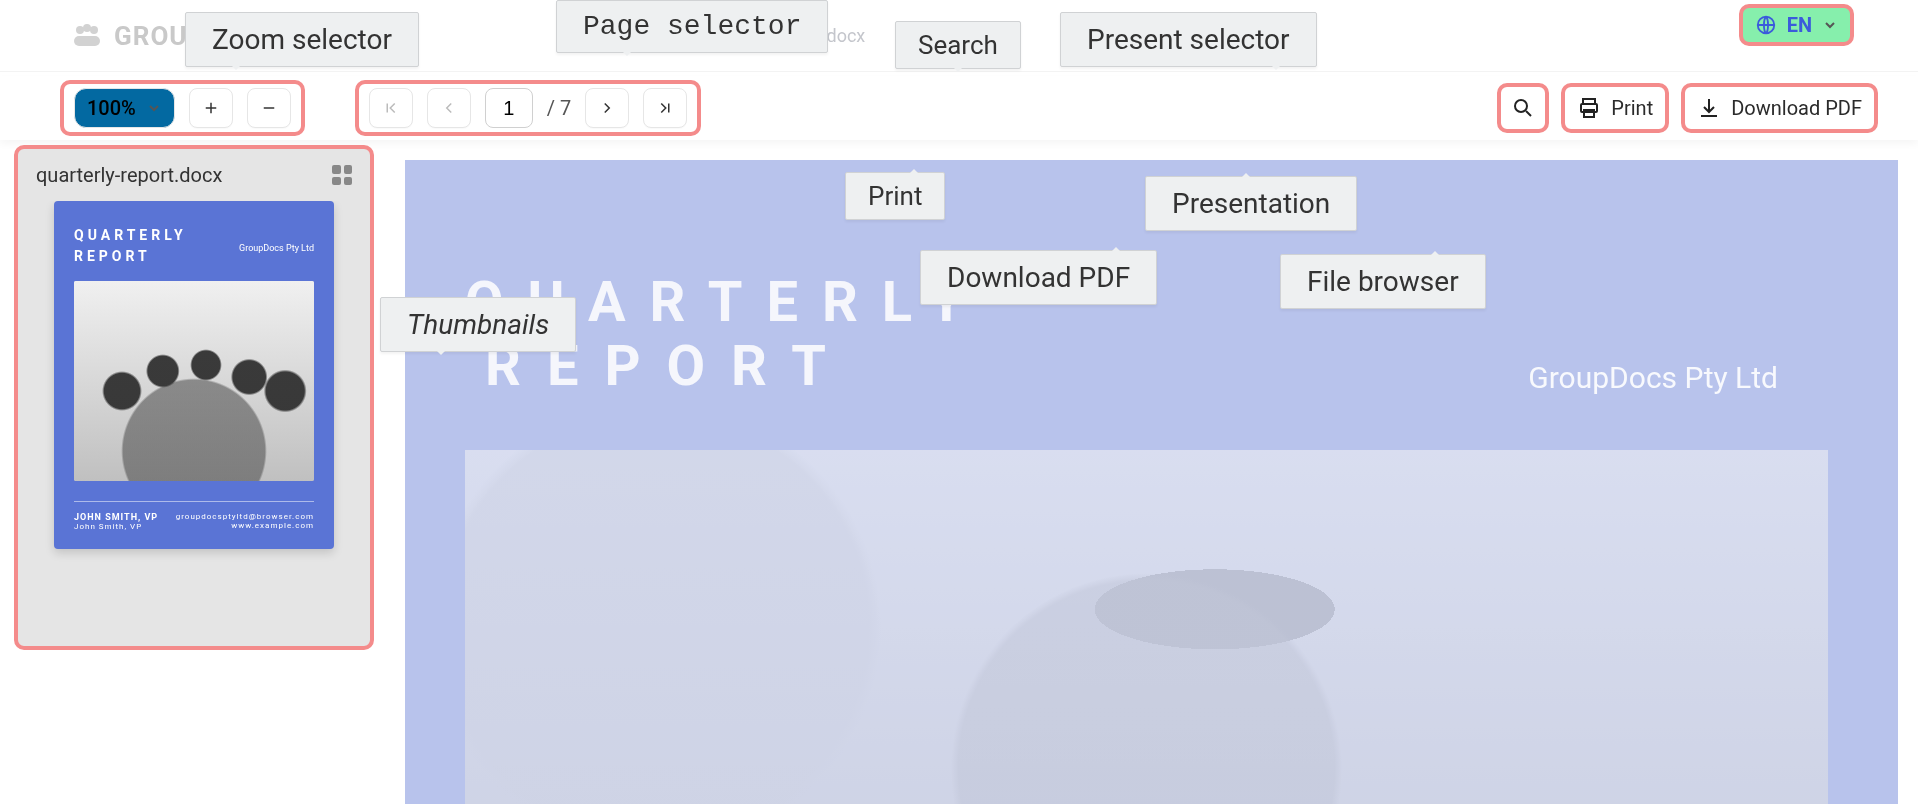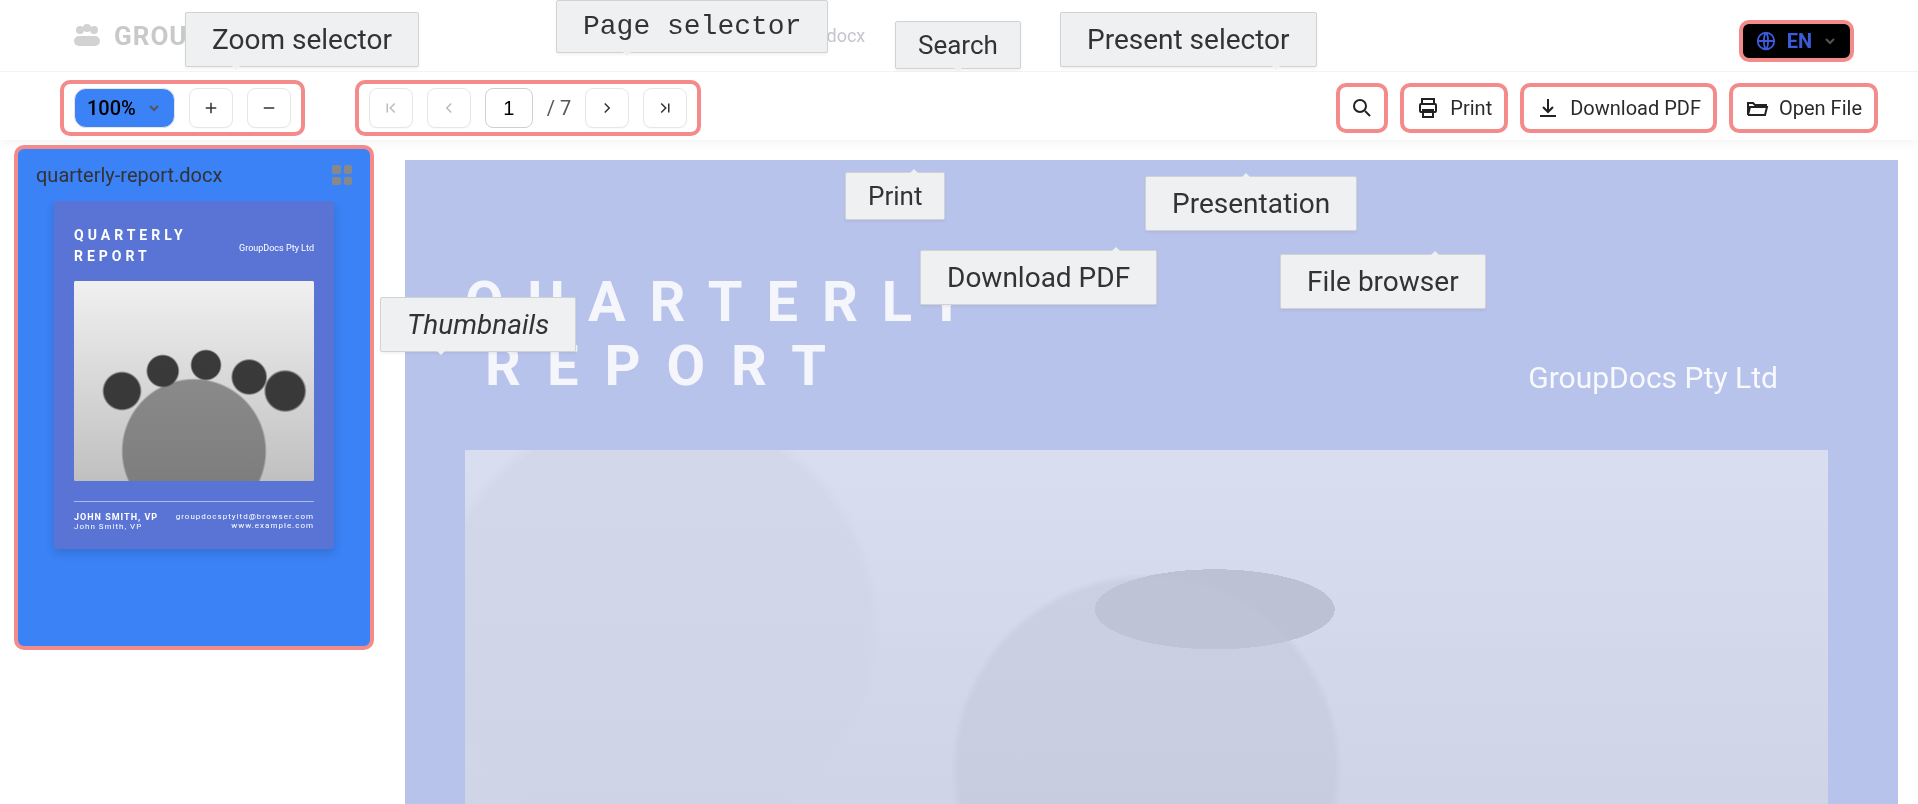--- a/index.html
+++ b/index.html
@@ -22,25 +22,25 @@
     color: #c9c9c9; font-weight: 700; font-size: 26px; letter-spacing: 1px;
   }
   .brand .logo-dots {
     width: 34px; height: 28px;
     border-radius: 4px;
     position: relative;
   }
   .brand .logo-dots svg { width: 34px; height: 28px; }
   .bc-fn { color: #c4c6cc; font-size: 18px; position: absolute; left: 760px; }
   .lang-select {
-    position: absolute; right: 64px; top: 20px;
+    position: absolute; right: 64px; top: 4px;
     height: 42px; padding: 0 12px;
     display: flex; align-items: center; gap: 10px;
     border: 4px solid #f48b8b; border-radius: 10px;
-    background: #000000; color: #3b5bdb; font-weight: 700; font-size: 20px;
+    background: #86efac; color: #3b5bdb; font-weight: 700; font-size: 20px;
   }
   .lang-select svg.globe { width: 22px; height: 22px; }
   .lang-select svg.caret { width: 16px; height: 16px; color: #555; }
 
   
   .toolbar {
     position: absolute;
     top: 76px; left: 0; right: 0;
     height: 64px;
     display: flex; align-items: center;
@@ -58,21 +58,21 @@
   .btn {
     height: 40px; min-width: 44px;
     display: inline-flex; align-items: center; justify-content: center;
     border: 1px solid #e6e6e6; border-radius: 8px;
     background: #fff; color: #444; font-size: 18px;
     box-shadow: 0 1px 0 rgba(0,0,0,0.02);
   }
   .zoom-val {
     display: inline-flex; align-items: center; gap: 10px;
     height: 40px; padding: 0 12px;
-    border: 1px solid #e6e6e6; border-radius: 12px; background: #3b82f6;
+    border: 1px solid #e6e6e6; border-radius: 12px; background: #0369a1;
     font-size: 20px; font-weight: 500;
   }
   .zoom-val svg { width: 16px; height: 16px; color: #555; }
   .page-input {
     width: 48px; height: 40px;
     border: 1px solid #d0d0d0; border-radius: 8px; background: #fff;
     text-align: center; font-size: 20px;
   }
   .page-total { font-size: 20px; color: #555; }
 
@@ -89,21 +89,21 @@
   .iconbox svg { width: 24px; height: 24px; stroke: #222; fill: none; stroke-width: 2; }
   .iconbox.search { padding: 0 10px; }
   .iconbox.print svg, .iconbox.download svg, .iconbox.present svg, .iconbox.open svg { stroke-width: 2; }
 
   
   .thumbs-wrap {
     position: absolute;
     top: 145px; left: 14px;
     width: 360px; height: 505px;
     border: 4px solid #f48b8b; border-radius: 10px;
-    background: #3b82f6;
+    background: #e5e5e5;
     overflow: hidden;
   }
   .thumbs-header {
     display: flex; align-items: center; justify-content: space-between;
     padding: 14px 18px;
     font-size: 20px; color: #333;
   }
   .thumbs-header .grid-icon {
     display: grid; grid-template-columns: 1fr 1fr; grid-template-rows: 1fr 1fr;
     gap: 3px; width: 20px; height: 20px;
@@ -321,27 +321,20 @@
         </svg>
       <span>Print</span>
     </div>
     <div class="iconbox download">
       <svg viewBox="0 0 24 24">
           <path d="M12 3v12"></path>
           <path d="M7 11l5 5 5-5"></path>
           <path d="M4 20h16"></path>
         </svg>
       <span>Download PDF</span>
-    </div>
-    <div class="iconbox open">
-      <svg viewBox="0 0 24 24">
-          <path d="M3 7h5l2 2h11v2H5l-2 8V7z"></path>
-          <path d="M5 11h17l-2 8H3"></path>
-        </svg>
-      <span>Open File</span>
     </div>
   </div>
 </div>
 
 <div class="thumbs-wrap">
   <div class="thumbs-header">
     <span>quarterly-report.docx</span>
     <div class="grid-icon">
       <span></span>
         <span></span>

